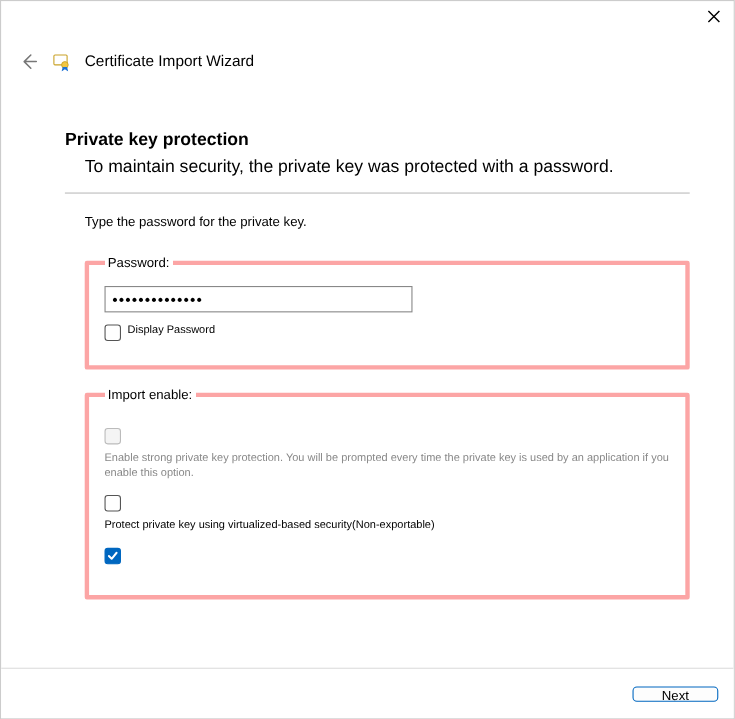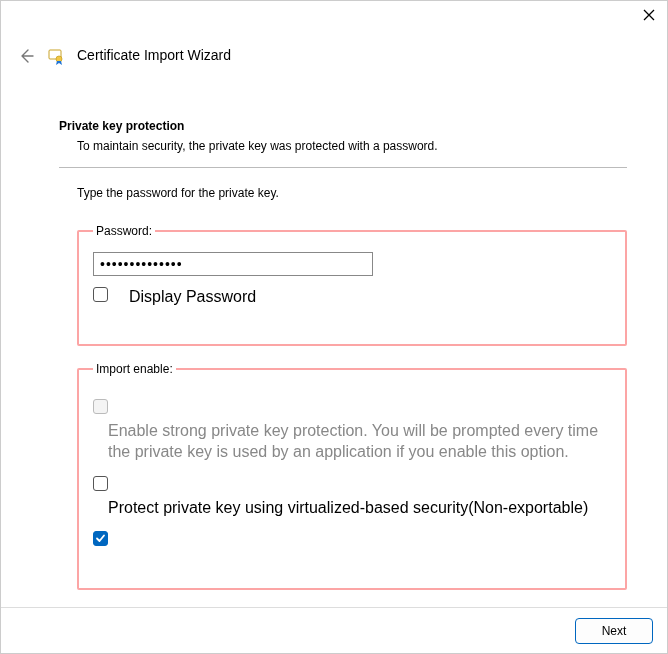--- a/index.html
+++ b/index.html
@@ -41,40 +41,40 @@
   }
   .wizard-title {
     font-size: 14px;
     color: #000;
   }
   .content {
     padding: 48px 40px 0 58px;
   }
   .section-heading {
     font-weight: 600;
-    font-size: 12px;
+    font-size: 16px;
     margin-bottom: 6px;
   }
   .section-sub {
-    font-size: 12px;
+    font-size: 16px;
     margin: 0 0 14px 18px;
   }
   .hr {
     border: none;
     border-top: 1px solid #bbb;
     margin: 8px 0 18px 0;
   }
   .instruction {
     margin: 0 0 24px 18px;
   }
   fieldset {
-    border: 2px solid #fca5a5;
+    border: 4px solid #fca5a5;
     border-radius: 2px;
     margin: 0 0 16px 18px;
-    padding: 10px 14px 30px 14px;
+    padding: 10px 14px 16px 14px;
     position: relative;
   }
   fieldset legend {
     padding: 0 3px;
     font-size: 12px;
   }
   .password-input {
     width: 280px;
     height: 24px;
     border: 1px solid #888;
@@ -103,40 +103,39 @@
   }
   .chk-box.checked {
     background: #0067c0;
     border-color: #0067c0;
   }
   .chk-box.disabled {
     border-color: #bbb;
     background: #f4f4f4;
   }
   .chk-label {
-    font-size: 16px;
+    font-size: 10px;
     line-height: 1.35;
-    margin-left: 15px;
   }
   .chk-label.disabled { color: #888; }
   .footer {
     position: absolute;
     bottom: 0; left: 0; right: 0;
     height: 46px;
     border-top: 1px solid #ddd;
     display: flex;
     justify-content: flex-end;
     align-items: center;
     gap: 10px;
     padding-right: 14px;
     background: #fff;
   }
   .btn {
     min-width: 78px;
-    height: 26px;
+    height: 14px;
     border: 1px solid #999;
     border-radius: 4px;
     background: #fdfdfd;
     font-family: inherit;
     font-size: 12px;
     cursor: pointer;
     padding: 0 14px;
   }
   .btn.primary {
     border: 1.5px solid #0067c0;

